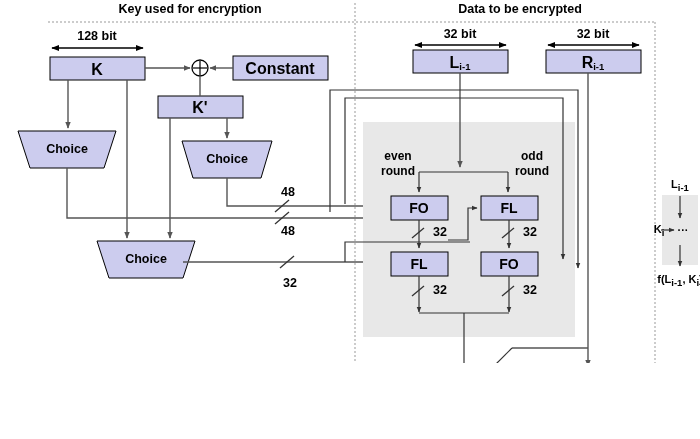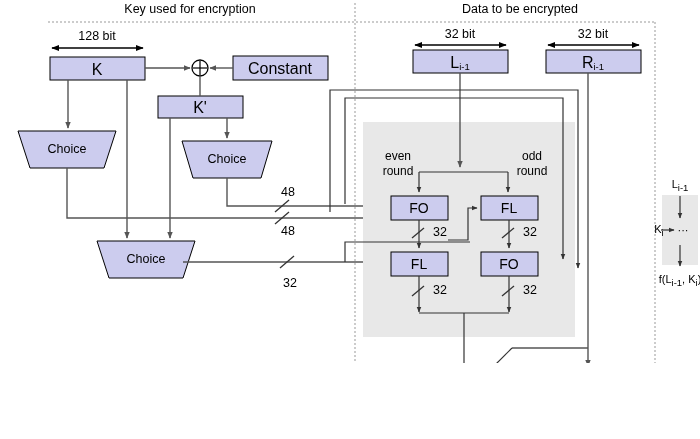--- a/index.html
+++ b/index.html
@@ -7,20 +7,21 @@
     padding: 0;
     background: #ffffff;
   }
   #root {
     position: relative;
     width: 700px;
     height: 363px;
     background: #ffffff;
     font-family: "Liberation Sans", sans-serif;
     overflow: hidden;
+    font-weight: bold;
   }
   #diagram {
     position: absolute;
     left: 0; top: 0;
     width: 700px;
     height: 439px;
   }
   .hdr {
     font-size: 12.5px;
     fill: #000;

